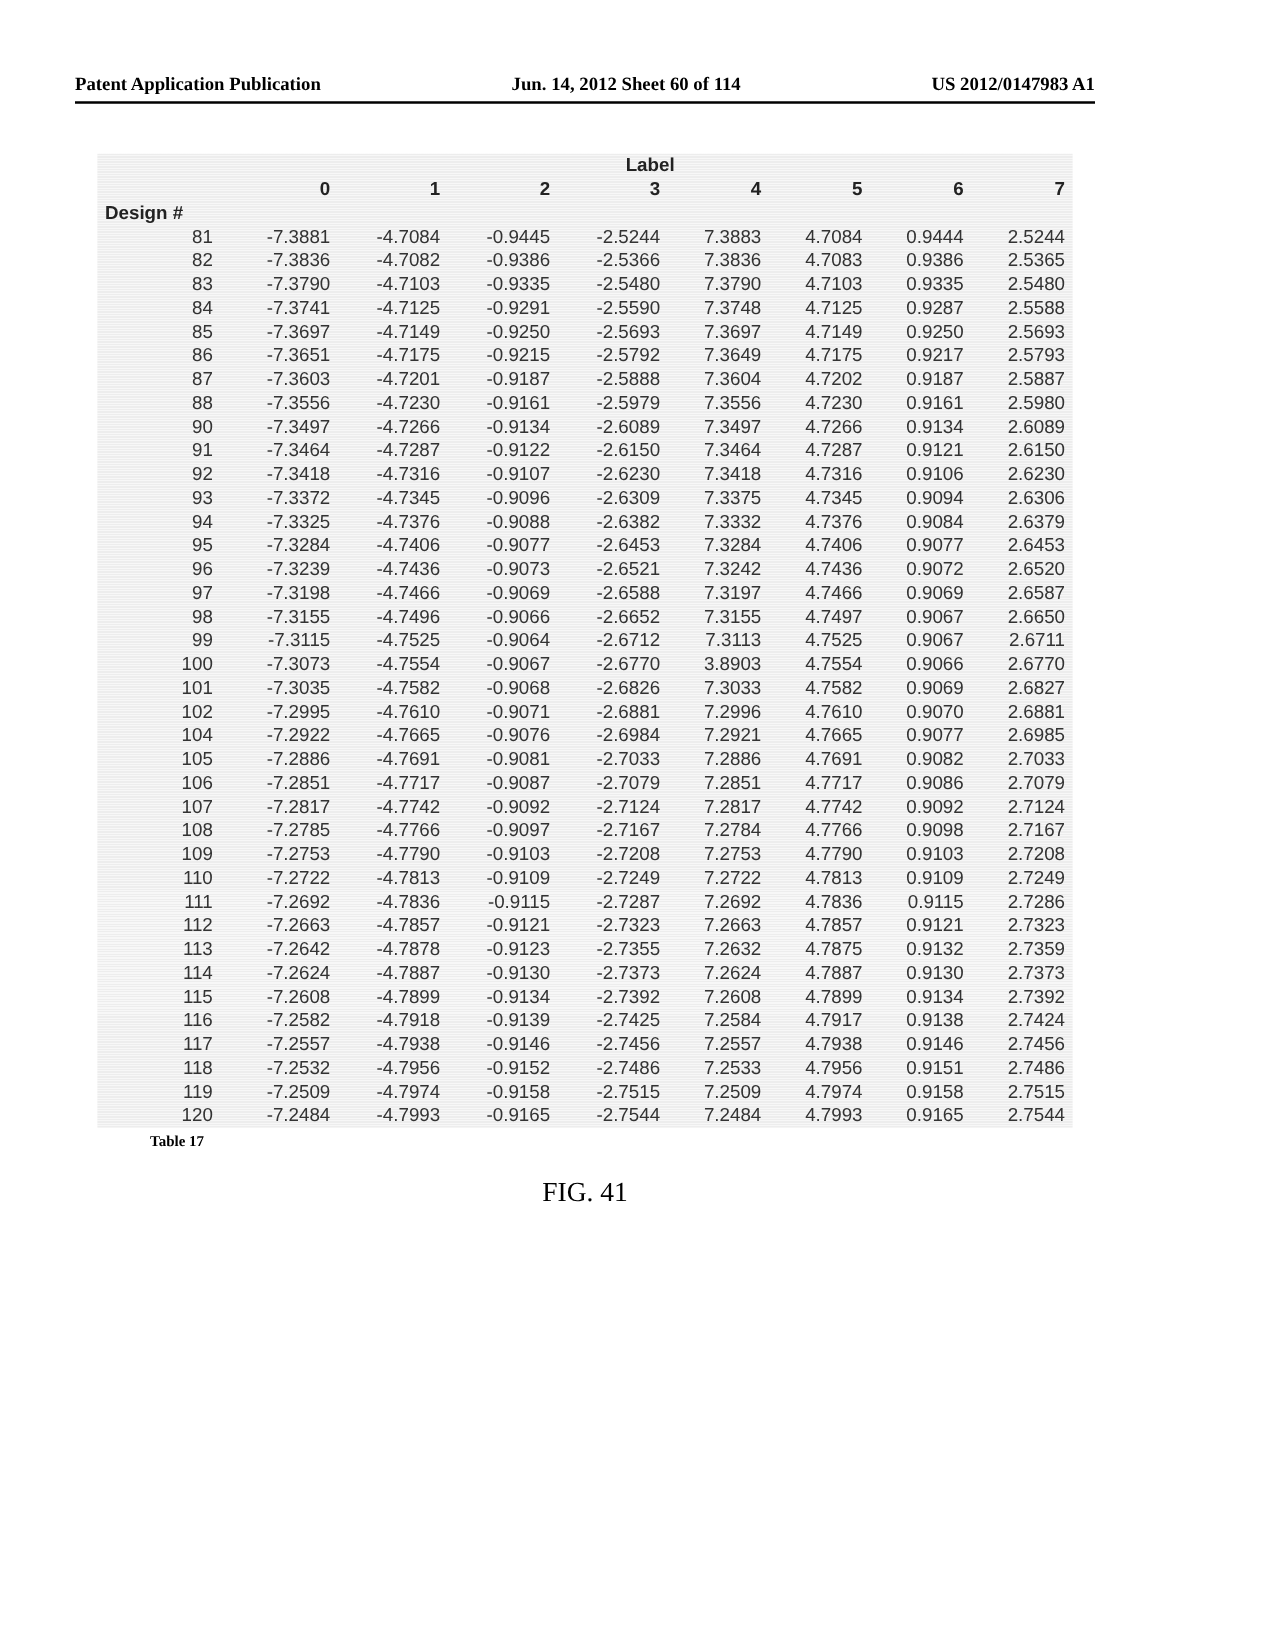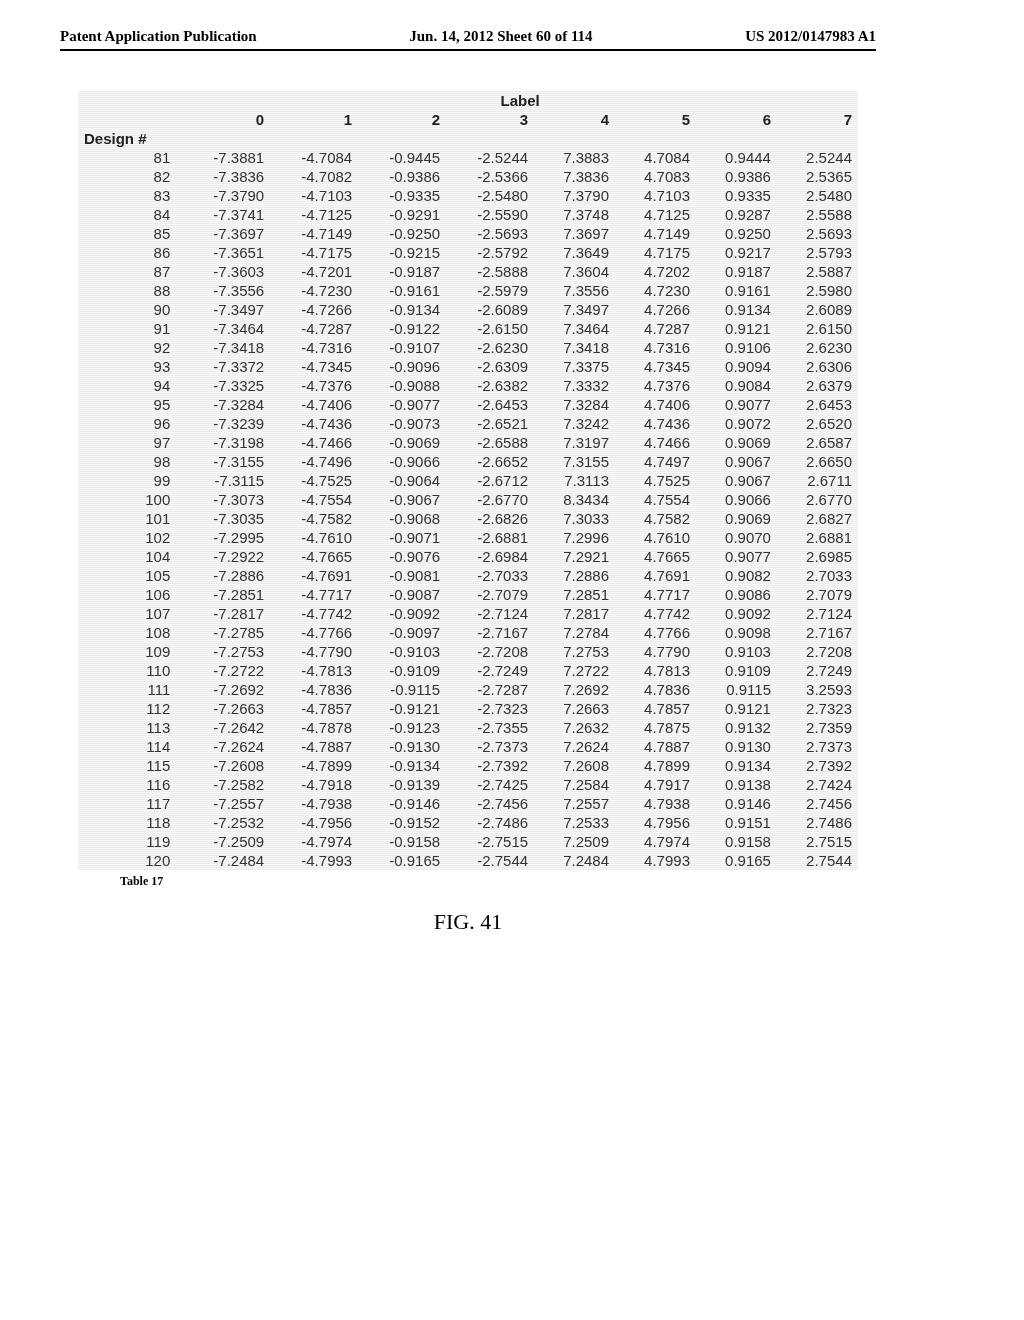--- a/index.html
+++ b/index.html
@@ -7,21 +7,21 @@
     padding: 0;
     font-family: "Times New Roman", serif;
     background: #fff;
     width: 1024px;
   }
   .page {
     width: 936px;
     height: 1320px;
     position: relative;
     box-sizing: border-box;
-    padding: 28px 60px;
+    padding: 60px 60px;
   }
   .header {
     display: flex;
     justify-content: space-between;
     font-size: 15px;
     font-weight: bold;
     border-bottom: 2px solid #000;
     padding-bottom: 4px;
     margin-bottom: 40px;
   }
@@ -312,21 +312,21 @@
             <td>4.7525</td>
             <td>0.9067</td>
             <td>2.6711</td>
           </tr>
           <tr>
             <td class="rowhdr">100</td>
             <td>-7.3073</td>
             <td>-4.7554</td>
             <td>-0.9067</td>
             <td>-2.6770</td>
-            <td>8.3434</td>
+            <td>3.8903</td>
             <td>4.7554</td>
             <td>0.9066</td>
             <td>2.6770</td>
           </tr>
           <tr>
             <td class="rowhdr">101</td>
             <td>-7.3035</td>
             <td>-4.7582</td>
             <td>-0.9068</td>
             <td>-2.6826</td>
@@ -425,21 +425,21 @@
           </tr>
           <tr>
             <td class="rowhdr">111</td>
             <td>-7.2692</td>
             <td>-4.7836</td>
             <td>-0.9115</td>
             <td>-2.7287</td>
             <td>7.2692</td>
             <td>4.7836</td>
             <td>0.9115</td>
-            <td>3.2593</td>
+            <td>2.7286</td>
           </tr>
           <tr>
             <td class="rowhdr">112</td>
             <td>-7.2663</td>
             <td>-4.7857</td>
             <td>-0.9121</td>
             <td>-2.7323</td>
             <td>7.2663</td>
             <td>4.7857</td>
             <td>0.9121</td>

